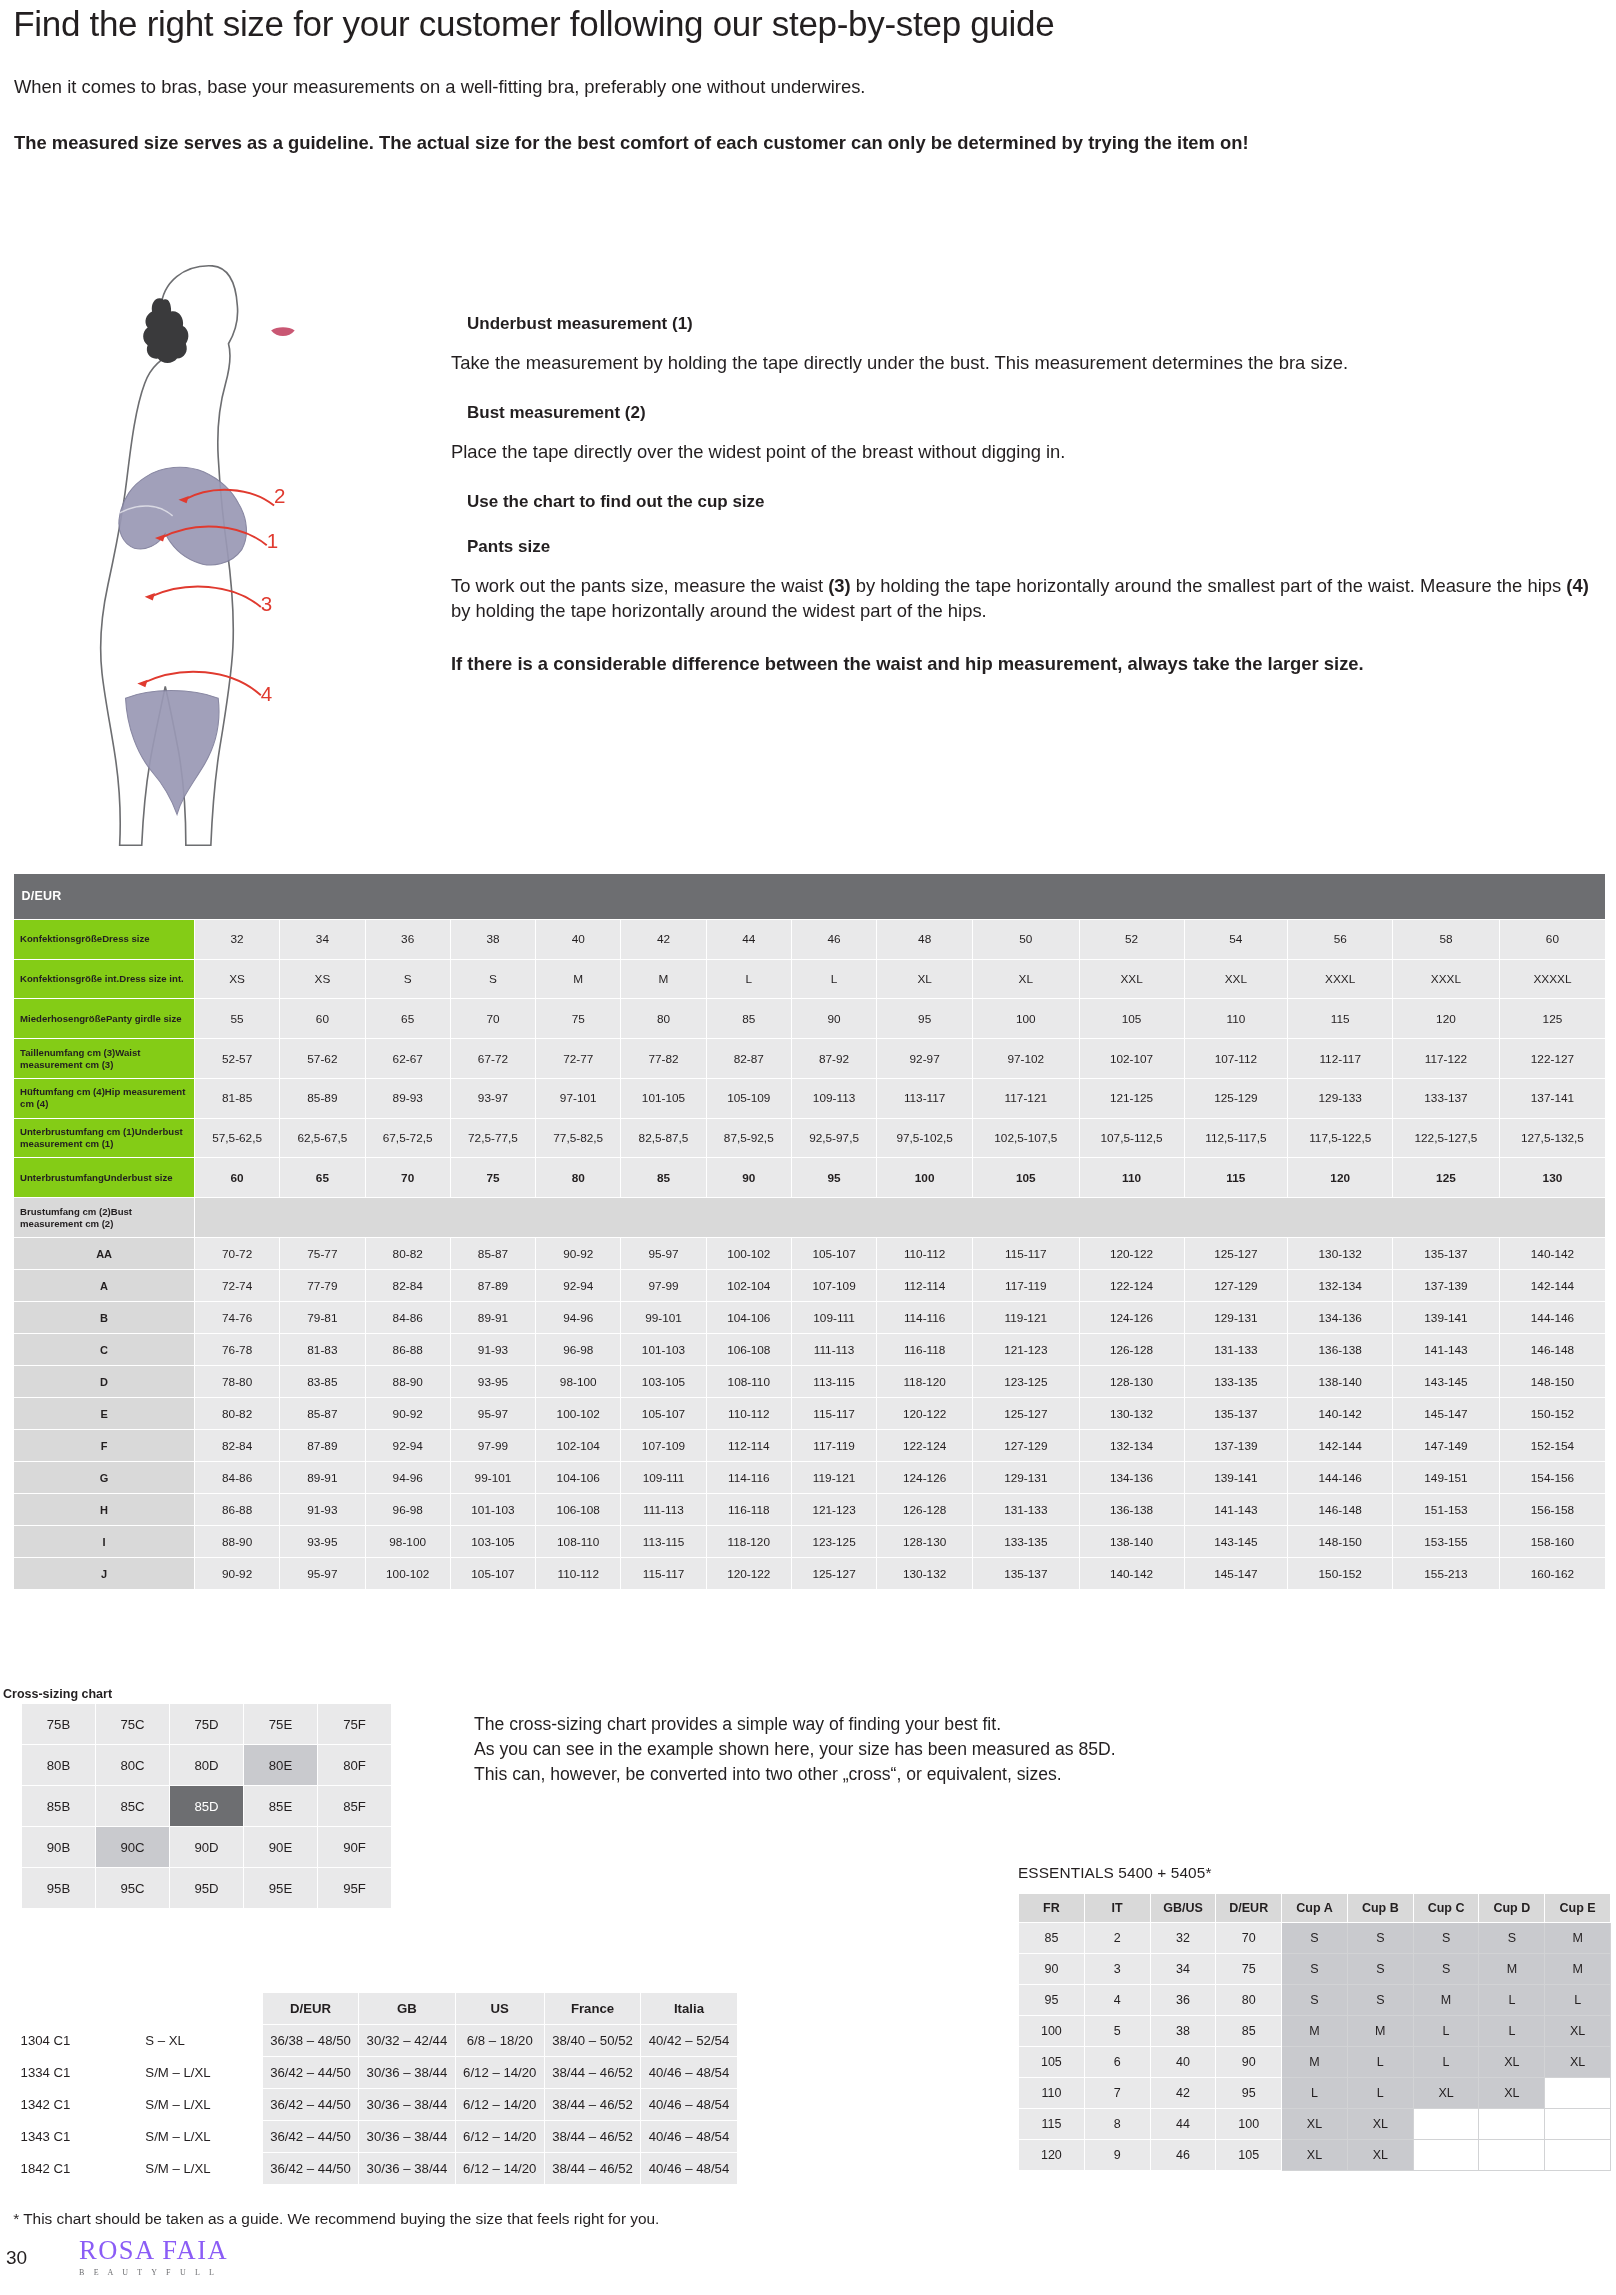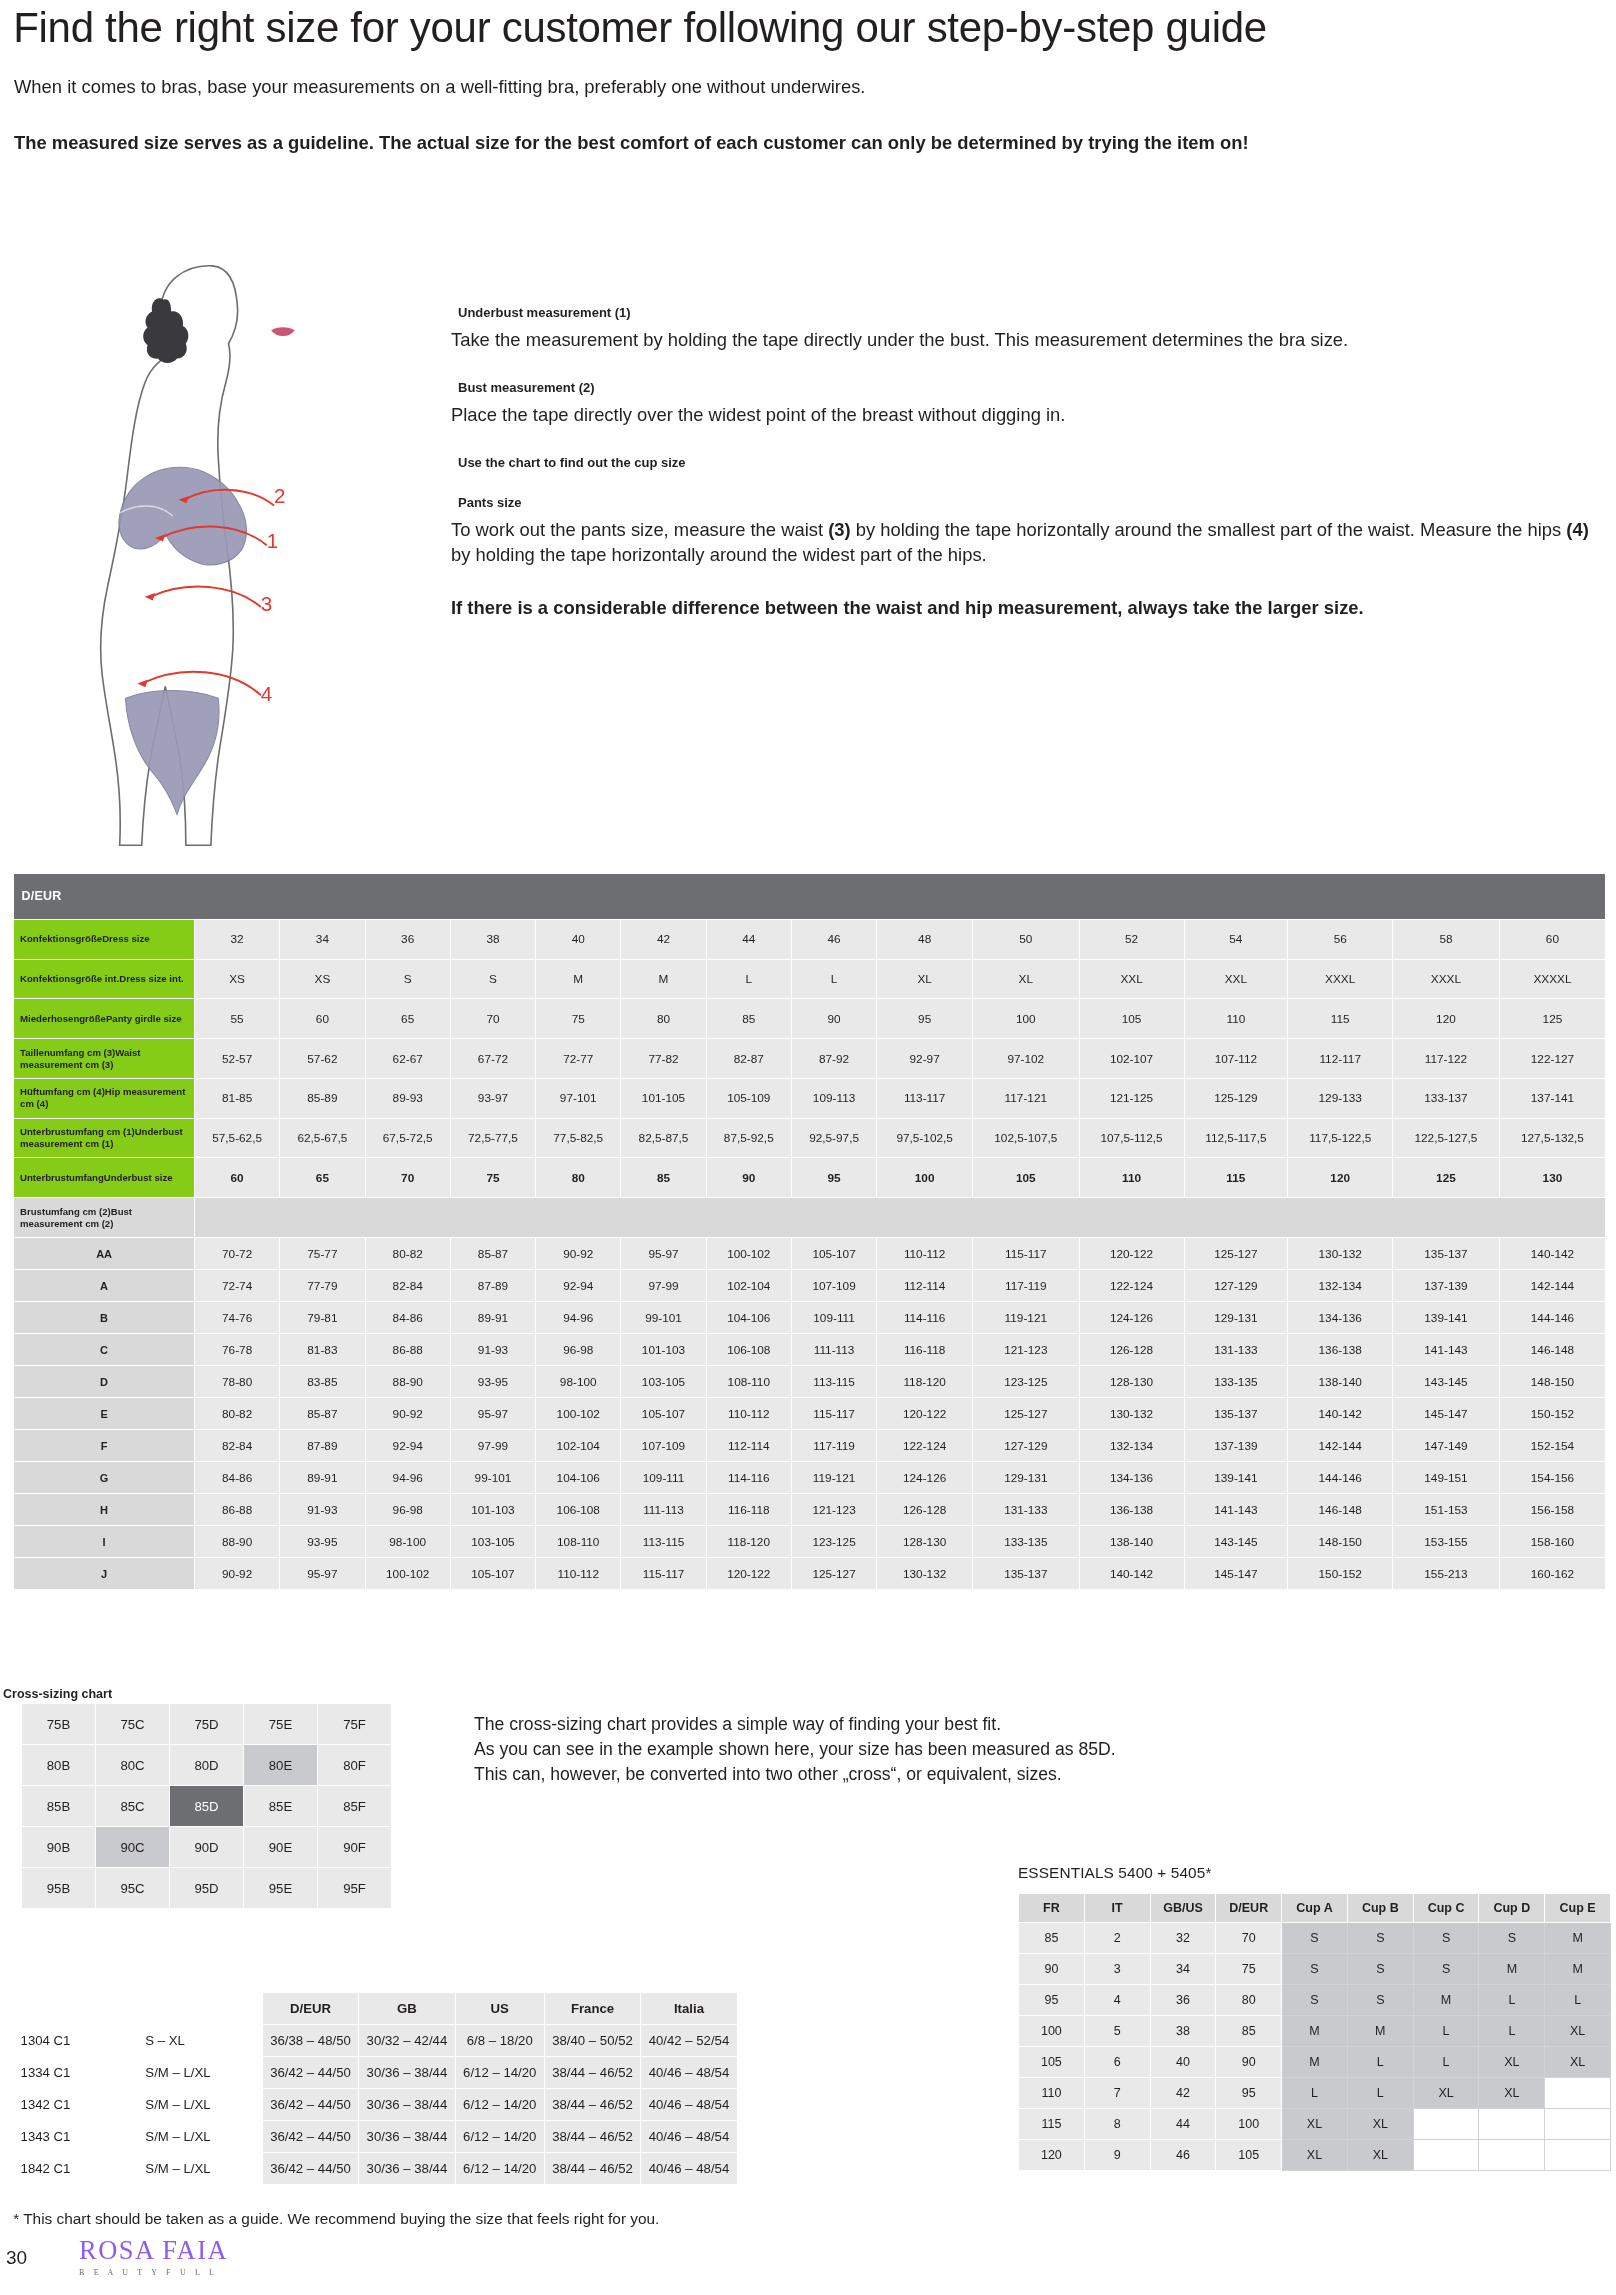--- a/index.html
+++ b/index.html
@@ -8,39 +8,39 @@
     background:#ffffff;
     font-family:"Liberation Sans", sans-serif;
     color:#231f20;
     -webkit-font-smoothing:antialiased;
   }
   .page{position:relative;width:1617px;height:2295px;overflow:hidden;}
 
   
   .h1{
     position:absolute;left:13.2px;top:4.4px;
-    font-size:42px;font-weight:400;letter-spacing:-0.3px;color:#231f20;
+    font-size:35px;font-weight:400;letter-spacing:-0.3px;color:#231f20;
     white-space:nowrap;
   }
   .sub1{
     position:absolute;left:14px;top:76px;
     font-size:18.4px;font-weight:400;color:#231f20;white-space:nowrap;
   }
   .sub2{
     position:absolute;left:14px;top:131px;width:1544px;
     font-size:18.4px;font-weight:700;color:#231f20;line-height:1.34;
   }
 
   
   .figure{position:absolute;left:74px;top:257px;width:309px;height:603px;}
   .figure svg{display:block;}
 
   
   .rt{position:absolute;left:451px;top:298px;width:1147px;}
-  .rt h3{margin:7px;font-size:13px;font-weight:700;color:#231f20;}
+  .rt h3{margin:16px;font-size:17px;font-weight:700;color:#231f20;}
   .rt p{margin:4.4px 0 0 0;font-size:18.4px;font-weight:400;color:#231f20;line-height:1.36;}
   .rt .blk{margin-bottom:28px;}
   .rt .blk.tight{margin-bottom:25px;}
   .rt p b{font-weight:700;}
   .rt .bold-note{font-size:18.4px;font-weight:700;line-height:1.36;margin-top:2.9px;}
 
   
   .mt{position:absolute;left:13.2px;top:873px;width:1593px;border-collapse:collapse;}
   .mt td,.mt th{border:0.7px solid #ffffff;}
   .mt .hdr{

